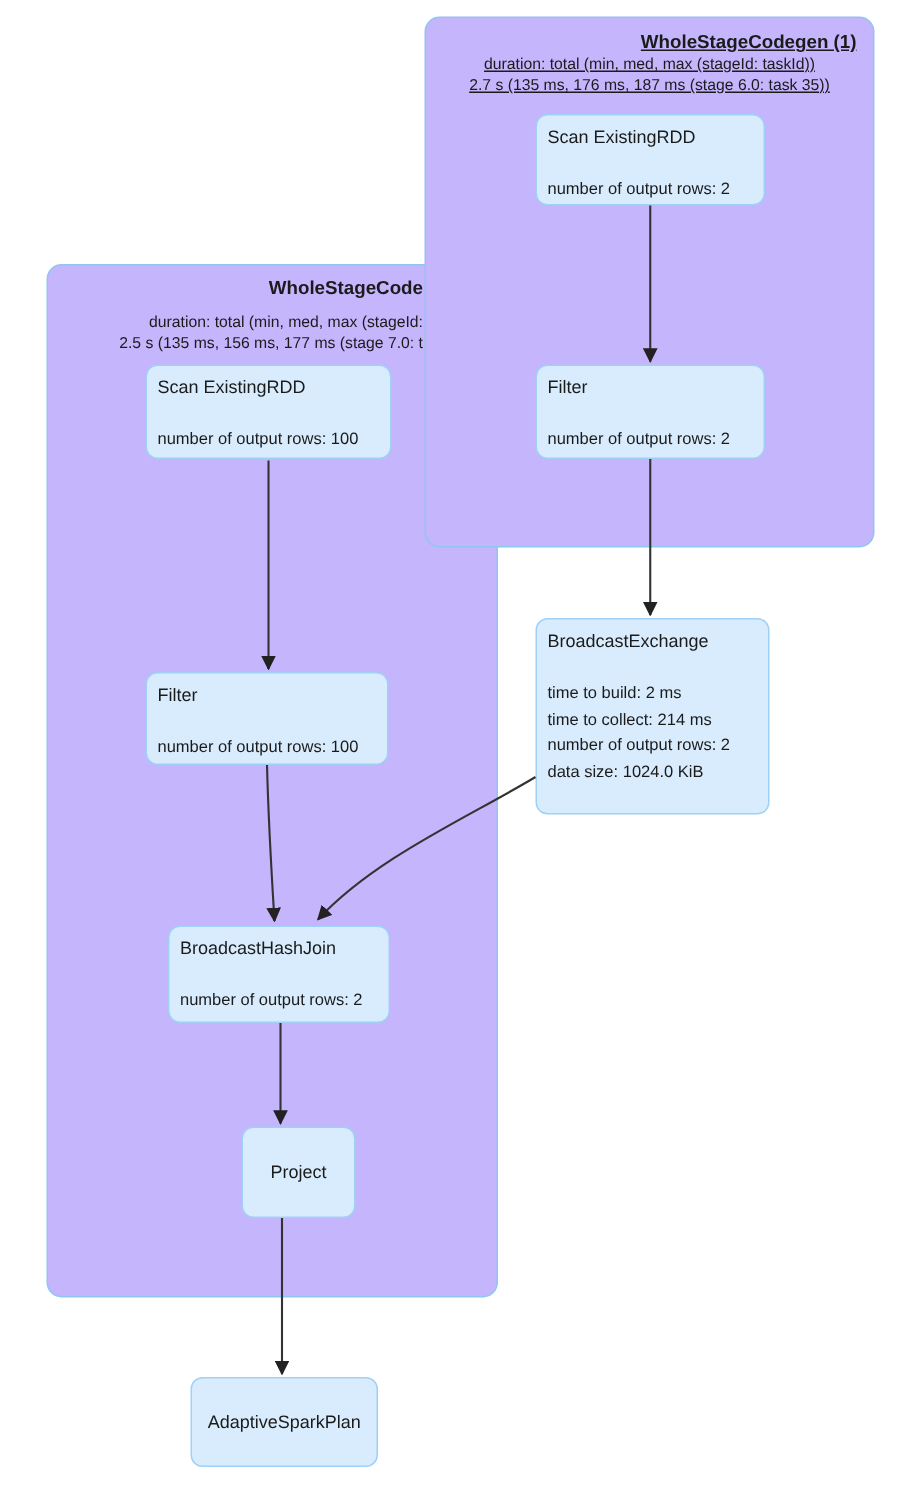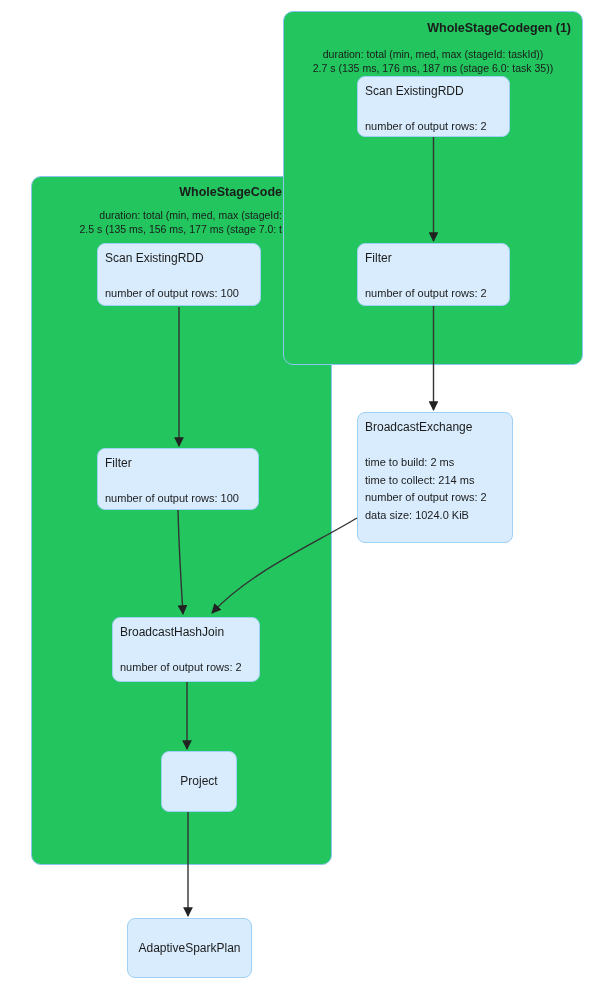--- a/index.html
+++ b/index.html
@@ -11,24 +11,25 @@
     position: relative;
     width: 614px;
     height: 997px;
     background: #ffffff;
     font-family: "Liberation Sans", sans-serif;
     color: #1b1b1b;
     overflow: hidden;
   }
   .cluster {
     position: absolute;
-    background: #22c55e;
+    background: #c4b5fd;
     border: 1px solid #8fc6f0;
     border-radius: 10px;
     box-sizing: border-box;
+    text-decoration: underline;
   }
   .cluster--back { z-index: 1; }
   .cluster--front { z-index: 2; }
   .cluster-title {
     font-weight: bold;
     font-size: 12.5px;
     line-height: 15px;
     white-space: nowrap;
   }
   .cluster--front .cluster-title {
@@ -39,21 +40,20 @@
     position: absolute;
     top: 8px;
     right: 49px;
   }
   .cluster-duration {
     font-size: 10.5px;
     line-height: 14px;
     white-space: nowrap;
   }
   .cluster--front .cluster-duration {
-    margin-top: 11px;
     text-align: center;
   }
   .cluster--back .cluster-duration {
     position: absolute;
     top: 31px;
     right: 49px;
     text-align: right;
   }
   .node {
     position: absolute;

